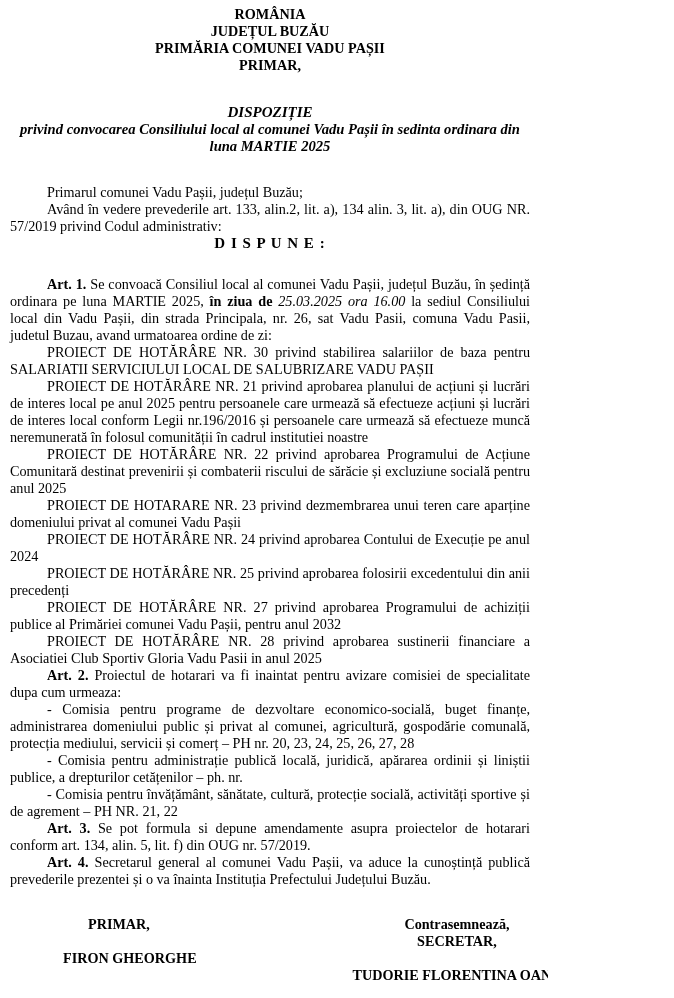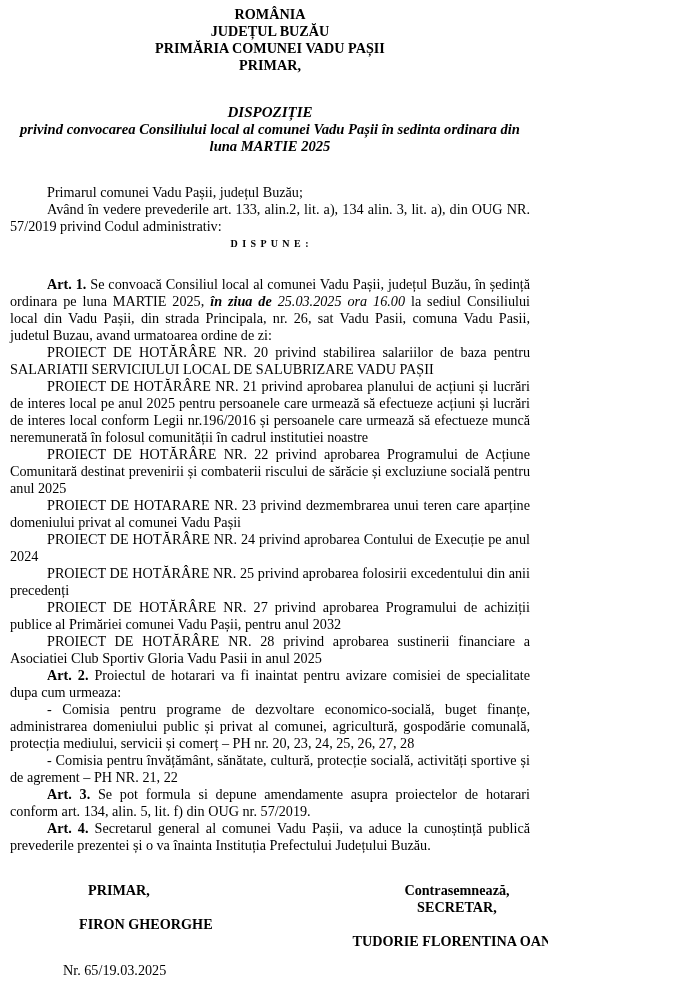--- a/index.html
+++ b/index.html
@@ -8,30 +8,30 @@
     width:548px;height:998px;
     background:#ffffff;color:#000;
     font-family:"Liberation Serif","DejaVu Serif",serif;
     font-size:14.2px;line-height:17px;
     overflow:hidden;
     box-sizing:border-box;
     padding:6px 18px 0 10px;
   }
   .b{font-weight:bold;}
   .i{font-style:italic;}
-  .bi{font-weight:bold;font-style:italic;}
+  .bi{font-weight:bold;}
   .doc-header p{margin:0;text-align:center;font-weight:bold;}
   .doc-title{margin:30px 0 0 0;text-align:center;font-weight:bold;font-size:15px;font-style:italic;}
   .doc-subtitle{margin:0 0 0 0;text-align:center;font-weight:bold;font-style:italic;font-size:14.6px;}
   .body-p{margin:0;text-indent:37px;text-align:justify;}
   .first-body{margin-top:29px;}
-  .dispune{margin:0 0 24px 0;text-align:center;font-weight:bold;letter-spacing:1px;font-size:10px;}
+  .dispune{margin:0 0 24px 0;text-align:center;font-weight:bold;letter-spacing:1px;font-size:15px;}
   .sig-area{position:relative;height:68px;margin-top:28px;font-weight:bold;}
   .sig-left-title{position:absolute;left:78px;top:0;}
-  .sig-left-name{position:absolute;left:69px;top:34px;}
+  .sig-left-name{position:absolute;left:53px;top:34px;}
   .sig-right{position:absolute;left:330px;top:0;width:234px;text-align:center;}
   .sig-right p{margin:0;}
   .sig-right .spacer{height:17px;}
   .doc-number{margin:12px 0 0 53px;}
 </style>
 </head>
 <body>
 
 <div class="page">
 
@@ -45,32 +45,33 @@
   <p class="doc-title">DISPOZIȚIE</p>
   <p class="doc-subtitle">privind convocarea Consiliului local al comunei Vadu Pașii în sedinta ordinara din luna MARTIE 2025</p>
 
   <p class="body-p first-body">Primarul comunei Vadu Pașii, județul Buzău;</p>
   <p class="body-p">Având în vedere prevederile art. 133, alin.2, lit. a), 134 alin. 3, lit. a), din OUG NR. 57/2019 privind Codul administrativ:</p>
 
   <p class="dispune">D I S P U N E :</p>
 
   <p class="body-p"><span class="b">Art. 1.</span><span> Se convoacă Consiliul local al comunei Vadu Pașii, județul Buzău, în ședință ordinara pe luna MARTIE 2025,</span><span class="bi"> în ziua de </span><span class="i">25.03.2025 ora 16.00</span><span> la sediul Consiliului local din Vadu Pașii, din strada Principala, nr. 26, sat Vadu Pasii, comuna Vadu Pasii, judetul Buzau, avand urmatoarea ordine de zi:</span></p>
 
-  <p class="body-p">PROIECT DE HOTĂRÂRE NR. 20 privind stabilirea salariilor de baza pentru SALARIATII SERVICIULUI LOCAL DE SALUBRIZARE VADU PAȘII</p>
+  <p class="body-p">PROIECT DE HOTĂRÂRE NR. 30 privind stabilirea salariilor de baza pentru SALARIATII SERVICIULUI LOCAL DE SALUBRIZARE VADU PAȘII</p>
   <p class="body-p">PROIECT DE HOTĂRÂRE NR. 21 privind aprobarea planului de acțiuni și lucrări de interes local pe anul 2025 pentru persoanele care urmează să efectueze acțiuni și lucrări de interes local conform Legii nr.196/2016 și persoanele care urmează să efectueze muncă neremunerată în folosul comunității în cadrul institutiei noastre</p>
   <p class="body-p">PROIECT DE HOTĂRÂRE NR. 22 privind aprobarea Programului de Acțiune Comunitară destinat prevenirii și combaterii riscului de sărăcie și excluziune socială pentru anul 2025</p>
   <p class="body-p">PROIECT DE HOTARARE NR. 23 privind dezmembrarea unui teren care aparține domeniului privat al comunei Vadu Pașii</p>
   <p class="body-p">PROIECT DE HOTĂRÂRE NR. 24 privind aprobarea Contului de Execuție pe anul 2024</p>
   <p class="body-p">PROIECT DE HOTĂRÂRE NR. 25 privind aprobarea folosirii excedentului din anii precedenți</p>
   <p class="body-p">PROIECT DE HOTĂRÂRE NR. 27 privind aprobarea Programului de achiziții publice al Primăriei comunei Vadu Pașii, pentru anul 2032</p>
   <p class="body-p">PROIECT DE HOTĂRÂRE NR. 28 privind aprobarea sustinerii financiare a Asociatiei Club Sportiv Gloria Vadu Pasii in anul 2025</p>
 
   <p class="body-p"><span class="b">Art. 2.</span><span> Proiectul de hotarari va fi inaintat pentru avizare comisiei de specialitate dupa cum urmeaza:</span></p>
 
   <p class="body-p">- Comisia pentru programe de dezvoltare economico-socială, buget finanțe, administrarea domeniului public și privat al comunei, agricultură, gospodărie comunală, protecția mediului, servicii și comerț – PH nr. 20, 23, 24, 25, 26, 27, 28</p>
+  <p class="body-p">- Comisia pentru administrație publică locală, juridică, apărarea ordinii și liniștii publice, a drepturilor cetățenilor – ph. nr.</p>
   <p class="body-p">- Comisia pentru învățământ, sănătate, cultură, protecție socială, activități sportive și de agrement – PH NR. 21, 22</p>
 
   <p class="body-p"><span class="b">Art. 3.</span><span> Se pot formula si depune amendamente asupra proiectelor de hotarari conform art. 134, alin. 5, lit. f) din OUG nr. 57/2019.</span></p>
 
   <p class="body-p"><span class="b">Art. 4.</span><span> Secretarul general al comunei Vadu Pașii, va aduce la cunoștință publică prevederile prezentei și o va înainta Instituția Prefectului Județului Buzău.</span></p>
 
   <div class="sig-area">
     <span class="sig-left-title">PRIMAR,</span>
     <span class="sig-left-name">FIRON GHEORGHE</span>
     <div class="sig-right">

